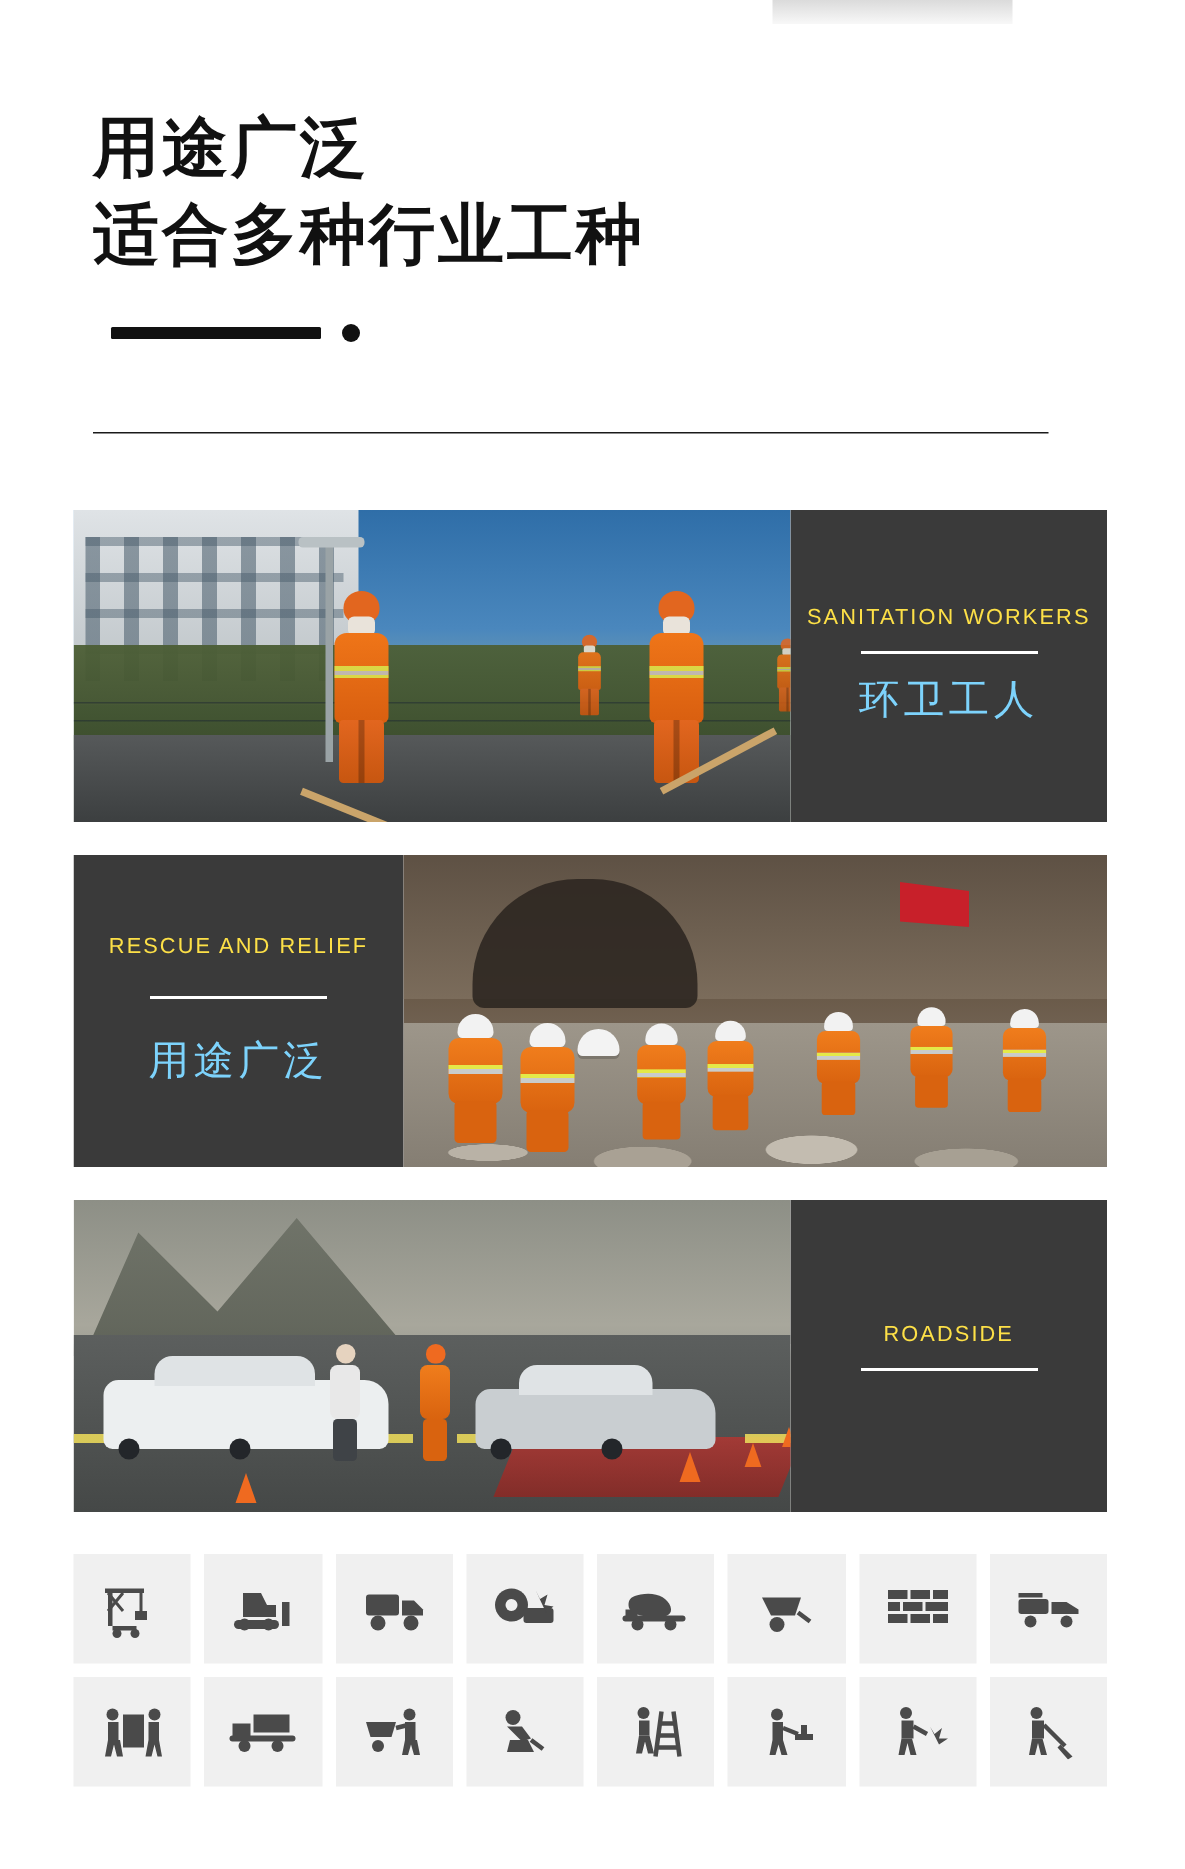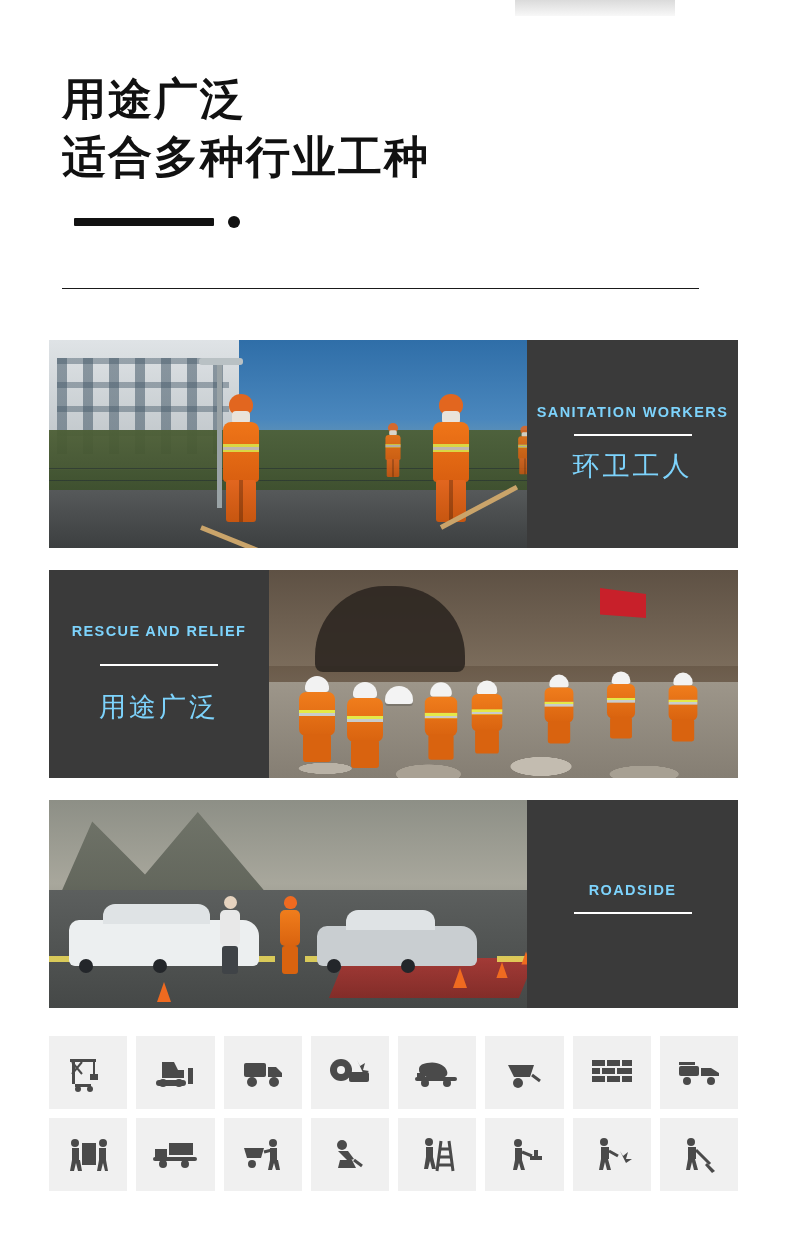--- a/index.html
+++ b/index.html
@@ -98,22 +98,22 @@
     display: flex;
     flex-direction: column;
     justify-content: center;
     align-items: center;
     text-align: center;
     box-sizing: border-box;
   }
   .panel .en {
     font-size: 14.5px;
     letter-spacing: 1.4px;
-    font-weight: 700;
-    color: #7dd3fc;
+    font-weight: 400;
+    color: #fde047;
     white-space: nowrap;
   }
   .panel .divider {
     width: 118px;
     height: 2px;
     background: #ffffff;
     margin: 14px 0 12px;
   }
   .panel .cn {
     font-size: 27px;

